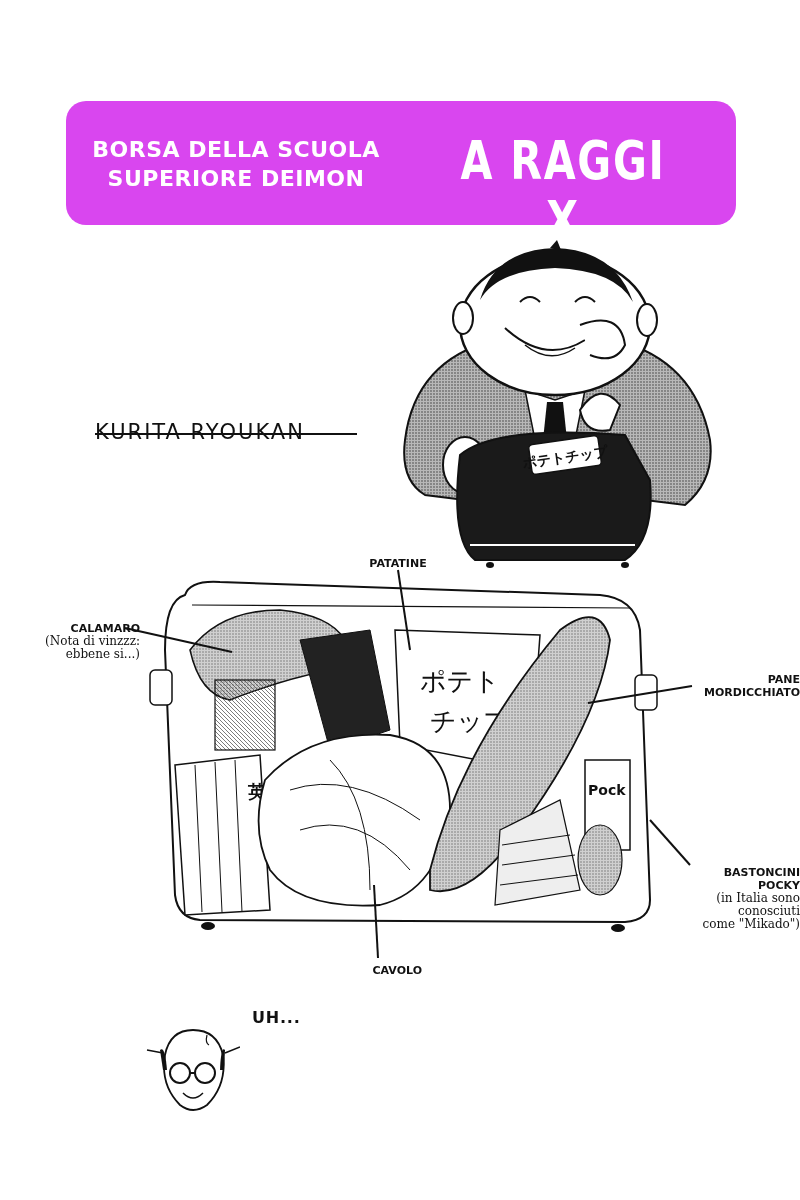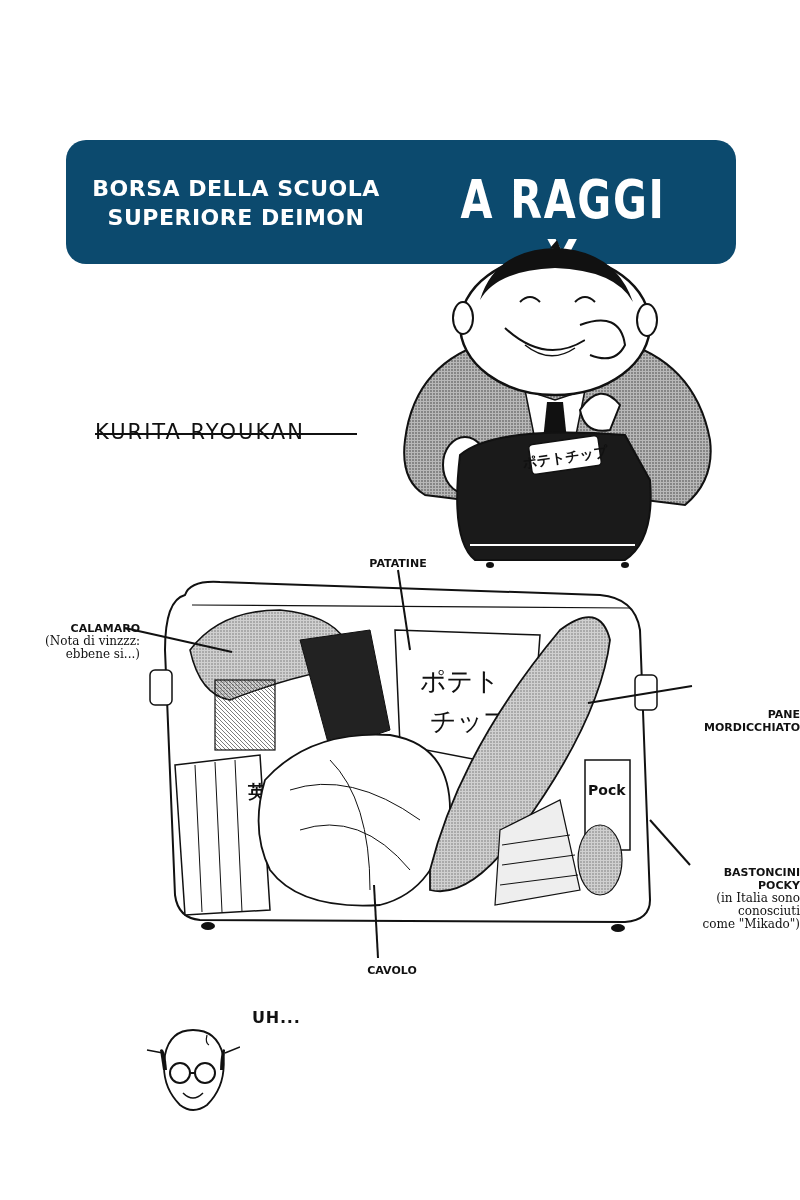--- a/index.html
+++ b/index.html
@@ -1,21 +1,21 @@
 <!DOCTYPE html>
 <html><head>
   <meta charset="utf-8">
   <style>
     * { box-sizing: border-box; margin: 0; padding: 0; }
     html, body { width: 800px; height: 1200px; background: #ffffff; overflow: hidden; }
     body { position: relative; font-family: "DejaVu Sans", sans-serif; color: #111; }
 
     .title-box {
       position: absolute; left: 66px; top: 101px; width: 670px; height: 124px;
-      background: #0c4a6e; border-radius: 20px; margin-top: 39px;
+      background: #d946ef; border-radius: 20px;
     }
     .title-sub {
       position: absolute; left: 20px; top: 34px; width: 300px;
       color: #fff; font-family: "DejaVu Sans", sans-serif; font-weight: bold;
       font-size: 22px; line-height: 29px; text-align: center; letter-spacing: 0.5px;
     }
     .title-main {
       position: absolute; left: 352px; top: 30px; width: 290px;
       color: #fff; font-family: "DejaVu Sans Condensed", "DejaVu Sans", sans-serif;
       font-weight: bold; font-size: 54px; line-height: 60px; text-align: center;
@@ -160,34 +160,34 @@
 </svg>
 
 <div class="label" style="left:358px;top:557px;width:80px;text-align:center;">PATATINE</div>
 
 <div class="label" style="left:40px;top:622px;width:100px;">
   <span>CALAMARO</span>
   <span class="note">(Nota di vinzzz:</span>
   <span class="note">ebbene si...)</span>
 </div>
 
-<div class="label" style="left:700px;top:708px;width:100px;">
+<div class="label" style="left:700px;top:673px;width:100px;">
   <span style="display:block">PANE</span>
   <span style="display:block">MORDICCHIATO</span>
 </div>
 
 <div class="label" style="left:692px;top:866px;width:108px;">
   <span style="display:block">BASTONCINI</span>
   <span style="display:block">POCKY</span>
   <span class="note">(in Italia sono</span>
   <span class="note">conosciuti</span>
   <span class="note">come "Mikado")</span>
 </div>
 
-<div class="label" style="left:362px;top:964px;width:60px;text-align:center;">CAVOLO</div>
+<div class="label" style="left:362px;top:964px;width:60px;text-align:right;">CAVOLO</div>
 
 <svg class="illus" style="left:145px;top:1025px;" width="95" height="90" viewBox="0 0 95 90">
   <path d="M20 30 Q25 5 48 5 Q72 5 78 30 Q82 60 62 80 Q48 90 35 80 Q15 60 20 30 Z" fill="#fff" stroke="#111" stroke-width="1.8"></path>
   <path d="M15 25 Q20 20 22 45 L18 45 Z" fill="#111"></path>
   <path d="M80 25 Q76 20 75 45 L79 45 Z" fill="#111"></path>
   <path d="M2 25 L18 28 M80 28 L95 22" stroke="#111" stroke-width="1.5"></path>
   <circle cx="35" cy="48" r="10" fill="none" stroke="#111" stroke-width="2"></circle>
   <circle cx="60" cy="48" r="10" fill="none" stroke="#111" stroke-width="2"></circle>
   <line x1="45" y1="48" x2="50" y2="48" stroke="#111" stroke-width="2"></line>
   <path d="M38 68 Q48 78 58 68" fill="#fff" stroke="#111" stroke-width="1.5"></path>

